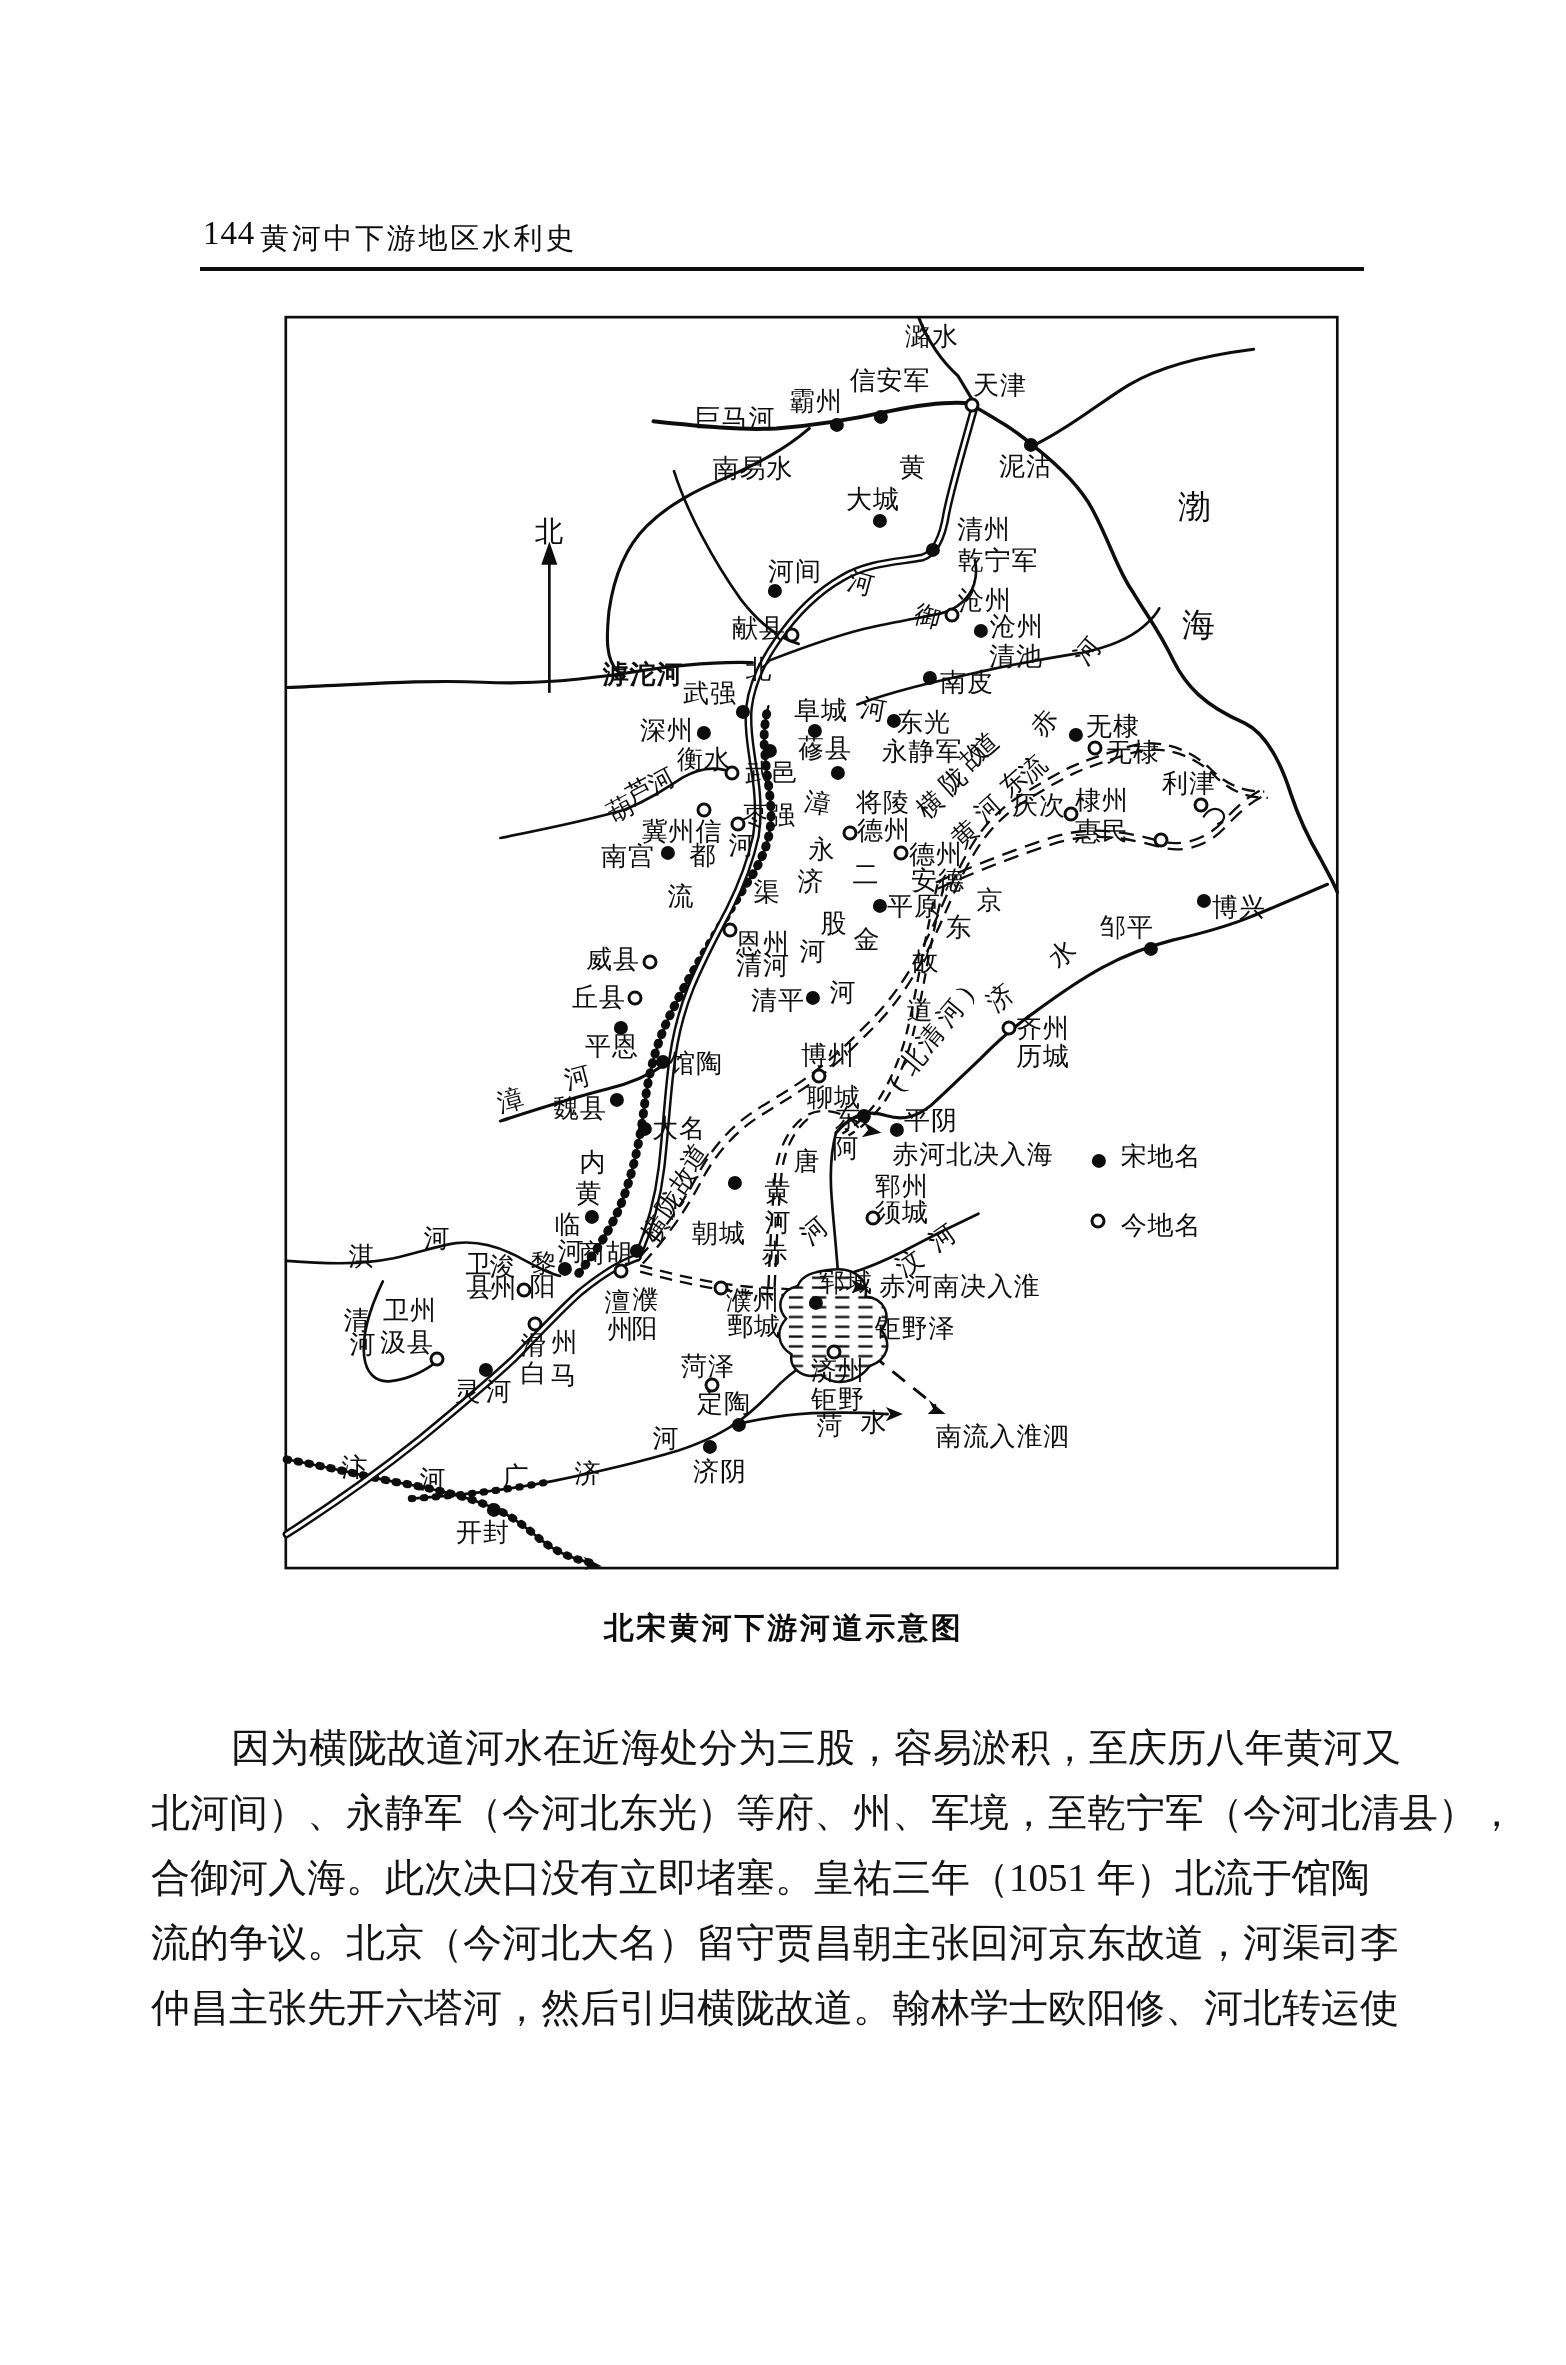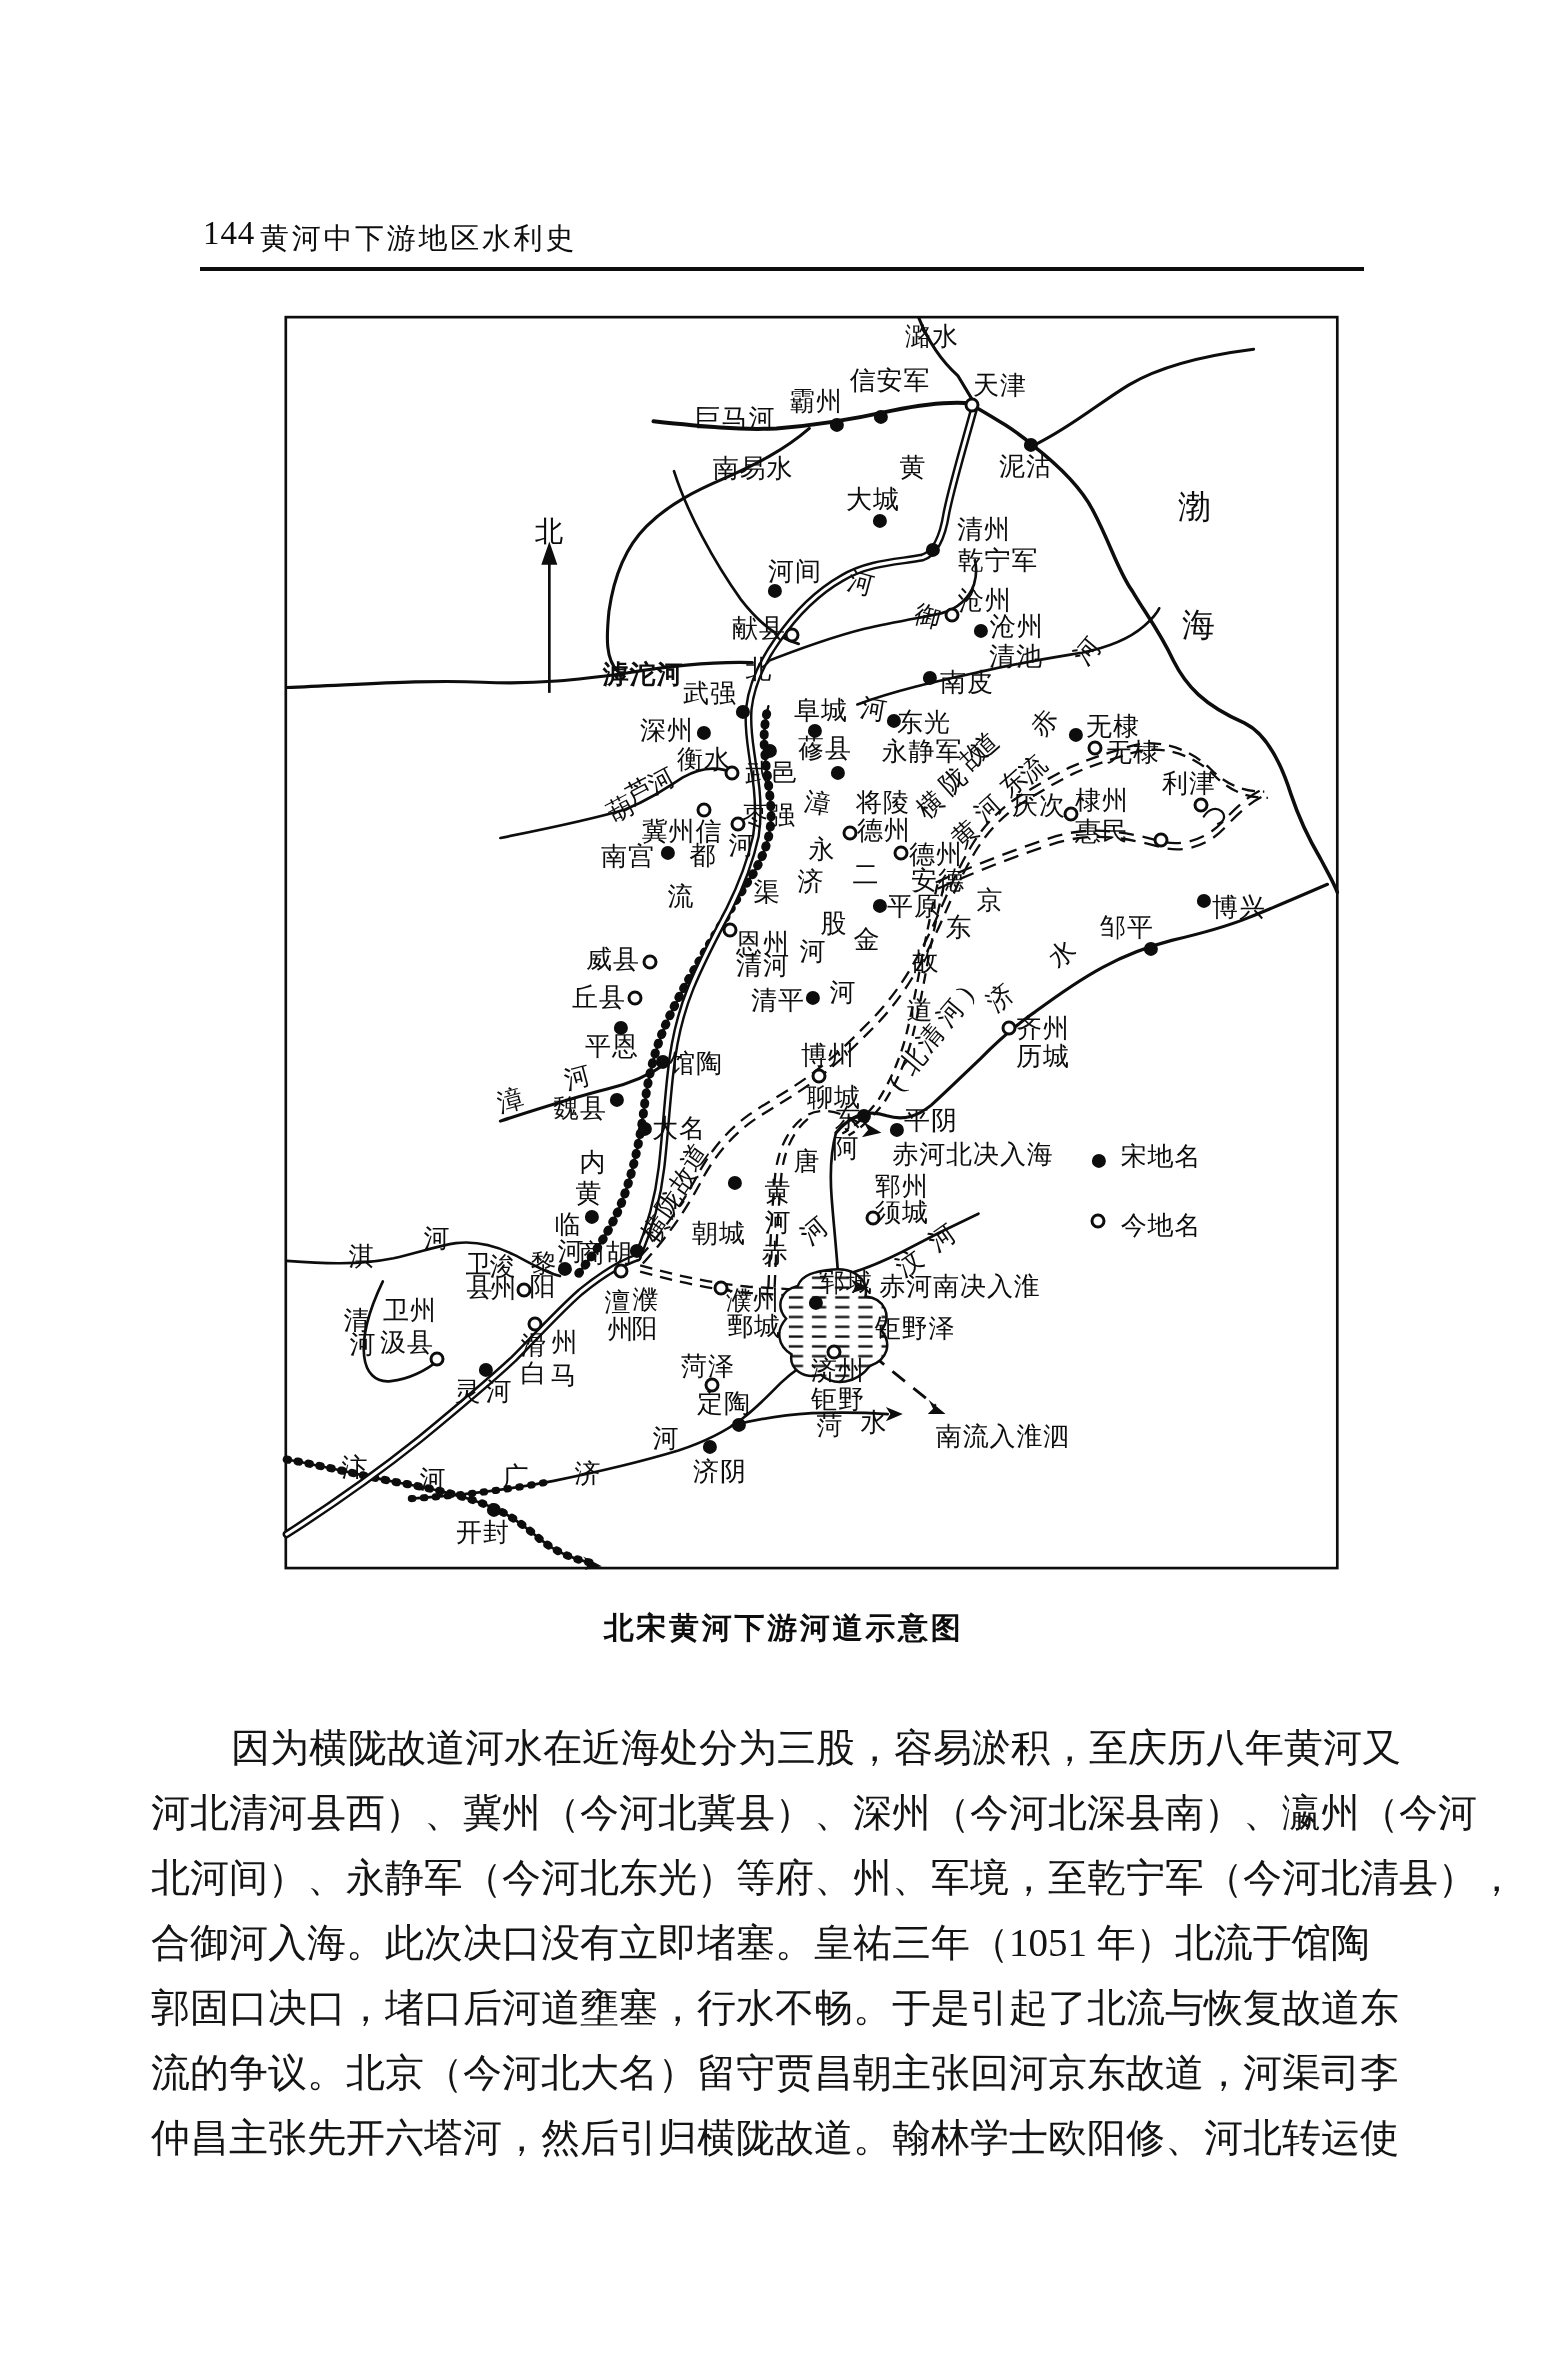--- a/index.html
+++ b/index.html
@@ -365,22 +365,20 @@
       <div class="mk mk-r" style="left: 1161px; top: 840px;"></div>
       <div class="mk mk-r" style="left: 1098px; top: 1221px;"></div>
     </div>
 
   <div class="compass">北</div>
 
   <div class="caption">北宋黄河下游河道示意图</div>
 
   <div class="bodytext">
     <div class="bl indent">因为横陇故道河水在近海处分为三股，容易淤积，至庆历八年黄河又</div>
-    <div class="bl">河北清河县西）、冀州（今河北冀县）、深州（今河北深县南）、瀛州（今河</div>
     <div class="bl">北河间）、永静军（今河北东光）等府、州、军境，至乾宁军（今河北清县），</div>
     <div class="bl">合御河入海。此次决口没有立即堵塞。皇祐三年（1051 年）北流于馆陶</div>
-    <div class="bl">郭固口决口，堵口后河道壅塞，行水不畅。于是引起了北流与恢复故道东</div>
     <div class="bl">流的争议。北京（今河北大名）留守贾昌朝主张回河京东故道，河渠司李</div>
     <div class="bl">仲昌主张先开六塔河，然后引归横陇故道。翰林学士欧阳修、河北转运使</div>
   </div>
 
 </div>
 
 
 </body></html>

